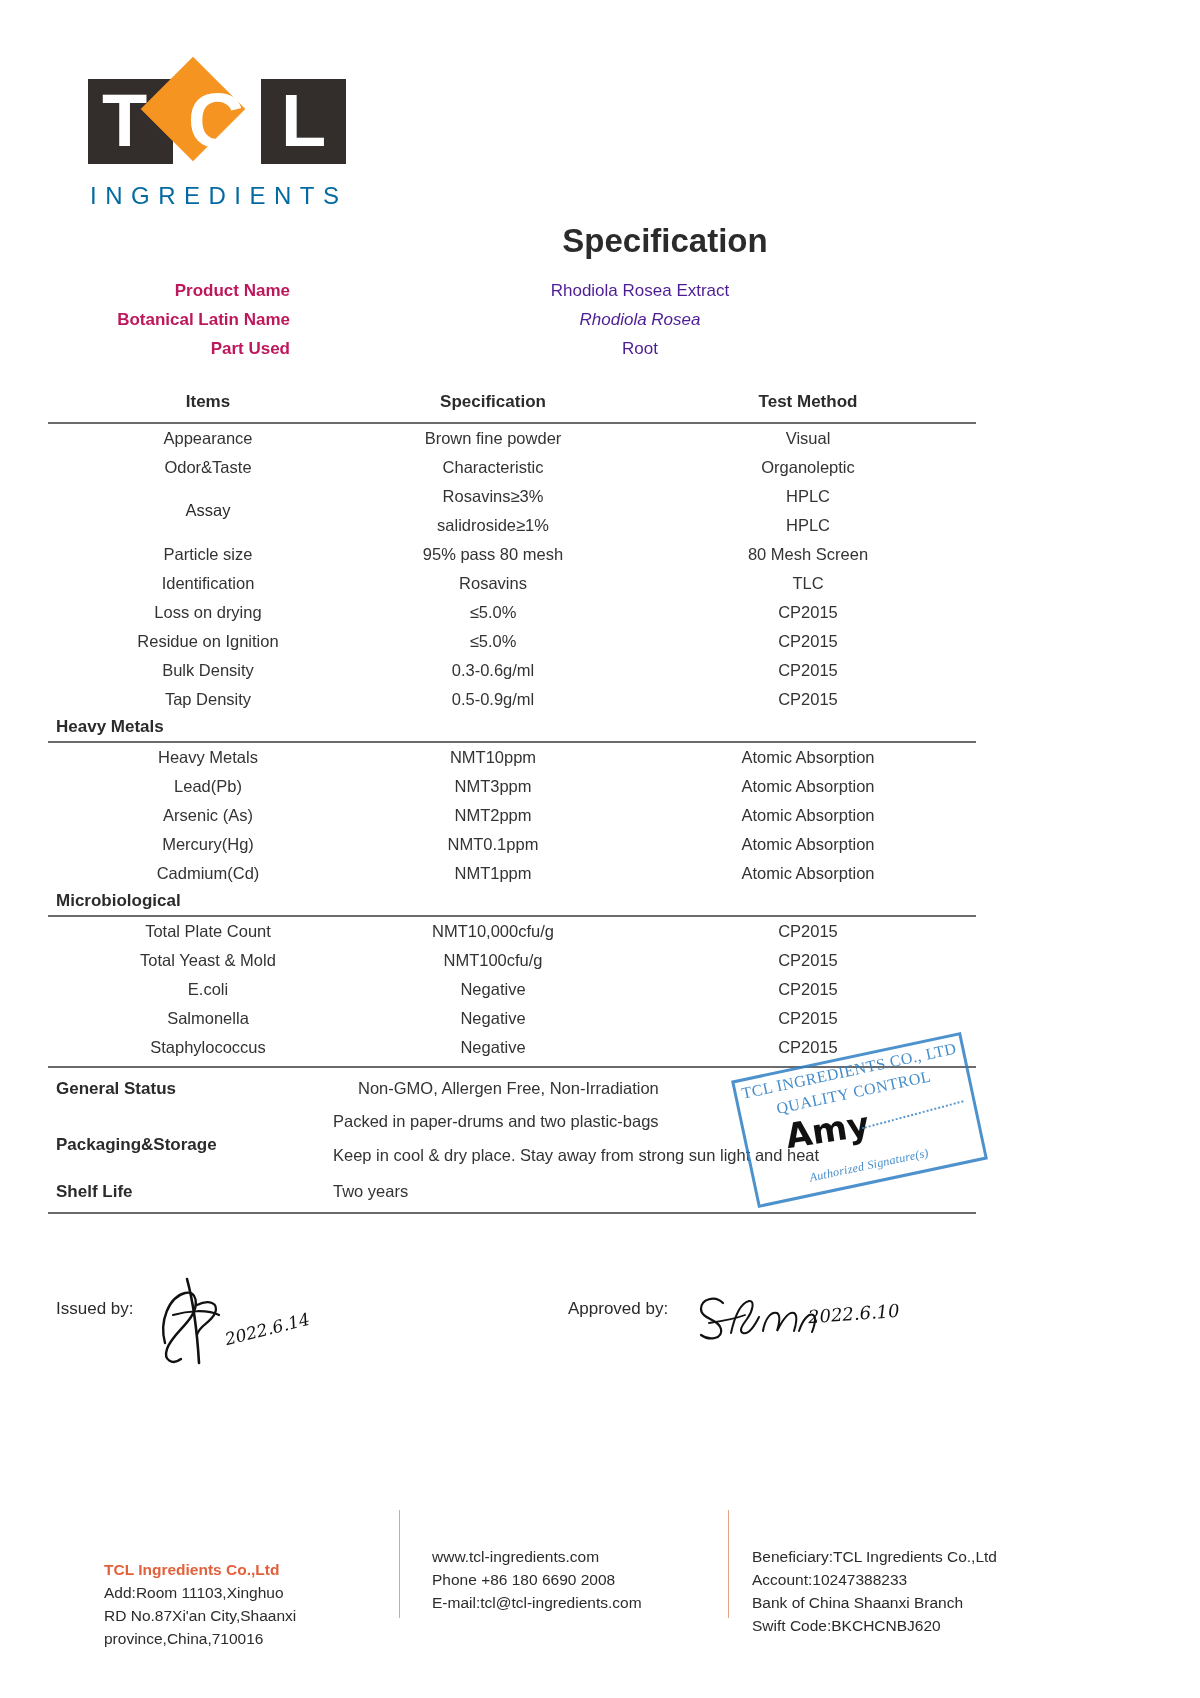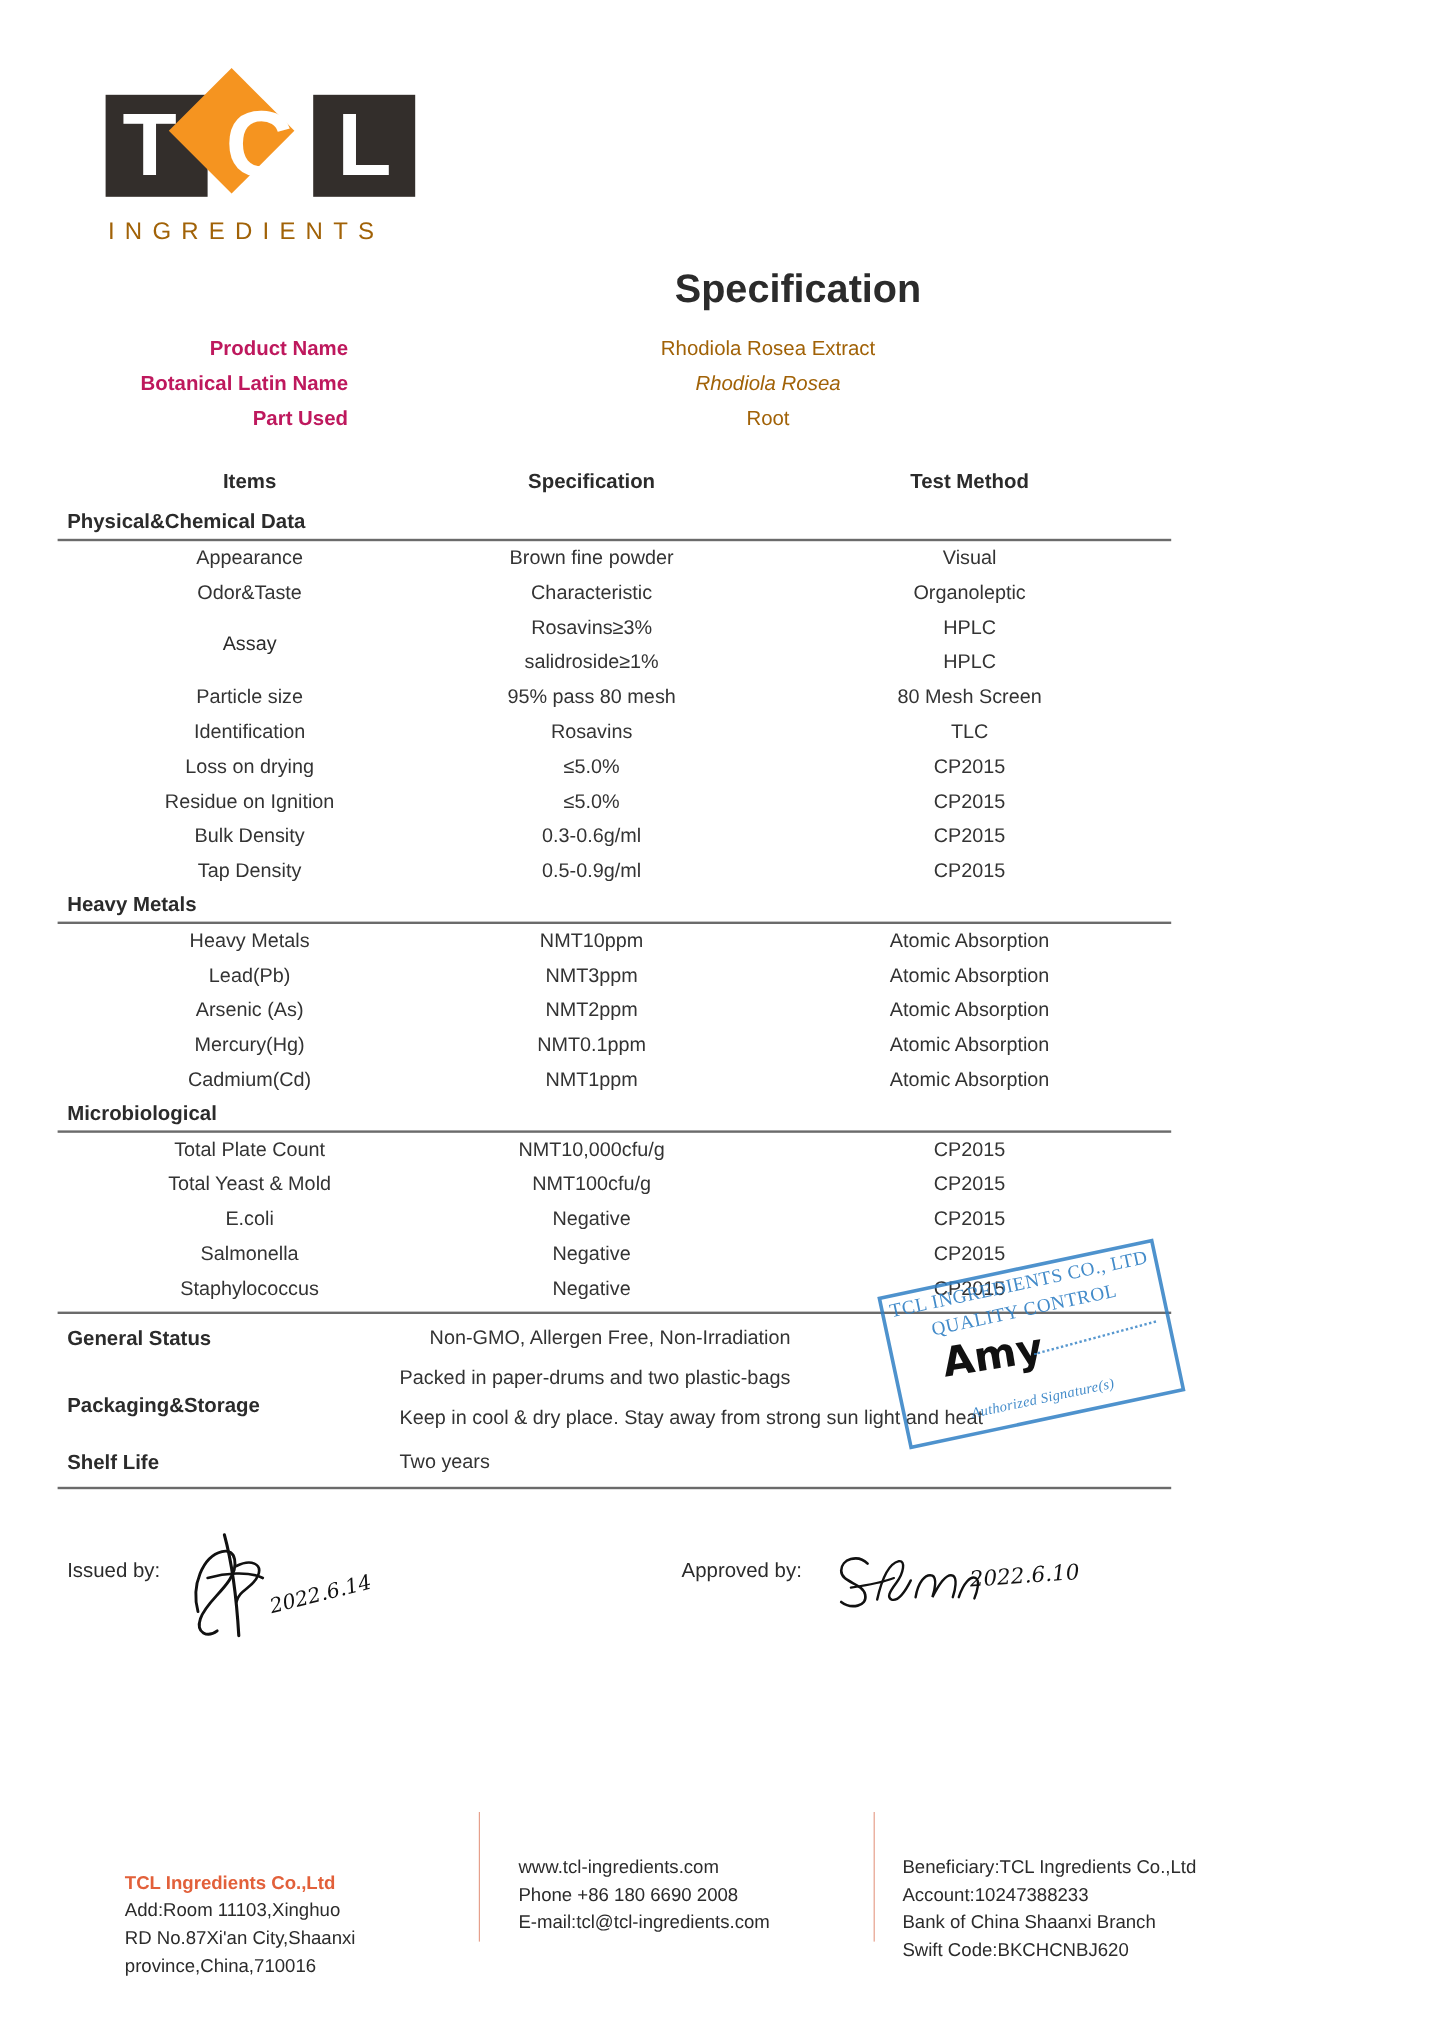--- a/index.html
+++ b/index.html
@@ -72,23 +72,23 @@
     font-family: "Liberation Sans", sans-serif;
     font-weight: 700;
     font-size: 78px;
     line-height: 88px;
     text-align: center;
   }
   .logo-word {
     position: absolute;
     left: 2px;
     top: 120px;
-    font-size: 20px;
+    font-size: 24px;
     letter-spacing: 8.5px;
-    color: #a16207;
+    color: #0369a1;
     font-weight: 500;
   }
 
   
   .doc-title {
     position: absolute;
     left: 0;
     top: 222px;
     width: 1200px;
     text-align: center;
@@ -112,21 +112,21 @@
     text-align: right;
     font-weight: 700;
     color: #be185d;
   }
   .hdr-value {
     position: absolute;
     left: 330px;
     width: 620px;
     text-align: center;
     font-weight: 400;
-    color: #a16207;
+    color: #4c1d95;
   }
   .hdr-value.italic { font-style: italic; }
 
   
   .tbl {
     position: absolute;
     left: 48px;
     top: 392px;
     width: 928px;
   }
@@ -359,21 +359,20 @@
   </div>
 
   <div class="tbl">
 
     <div class="colhead">
       <div class="c1">Items</div>
       <div class="c2">Specification</div>
       <div class="c3">Test Method</div>
     </div>
 
-    <div class="section-head">Physical&amp;Chemical Data</div>
     <div class="rule"></div>
 
     <div class="row">
       <div class="rc1">Appearance</div>
       <div class="rc2">Brown fine powder</div>
       <div class="rc3">Visual</div>
     </div>
     <div class="row">
       <div class="rc1">Odor&amp;Taste</div>
       <div class="rc2">Characteristic</div>

